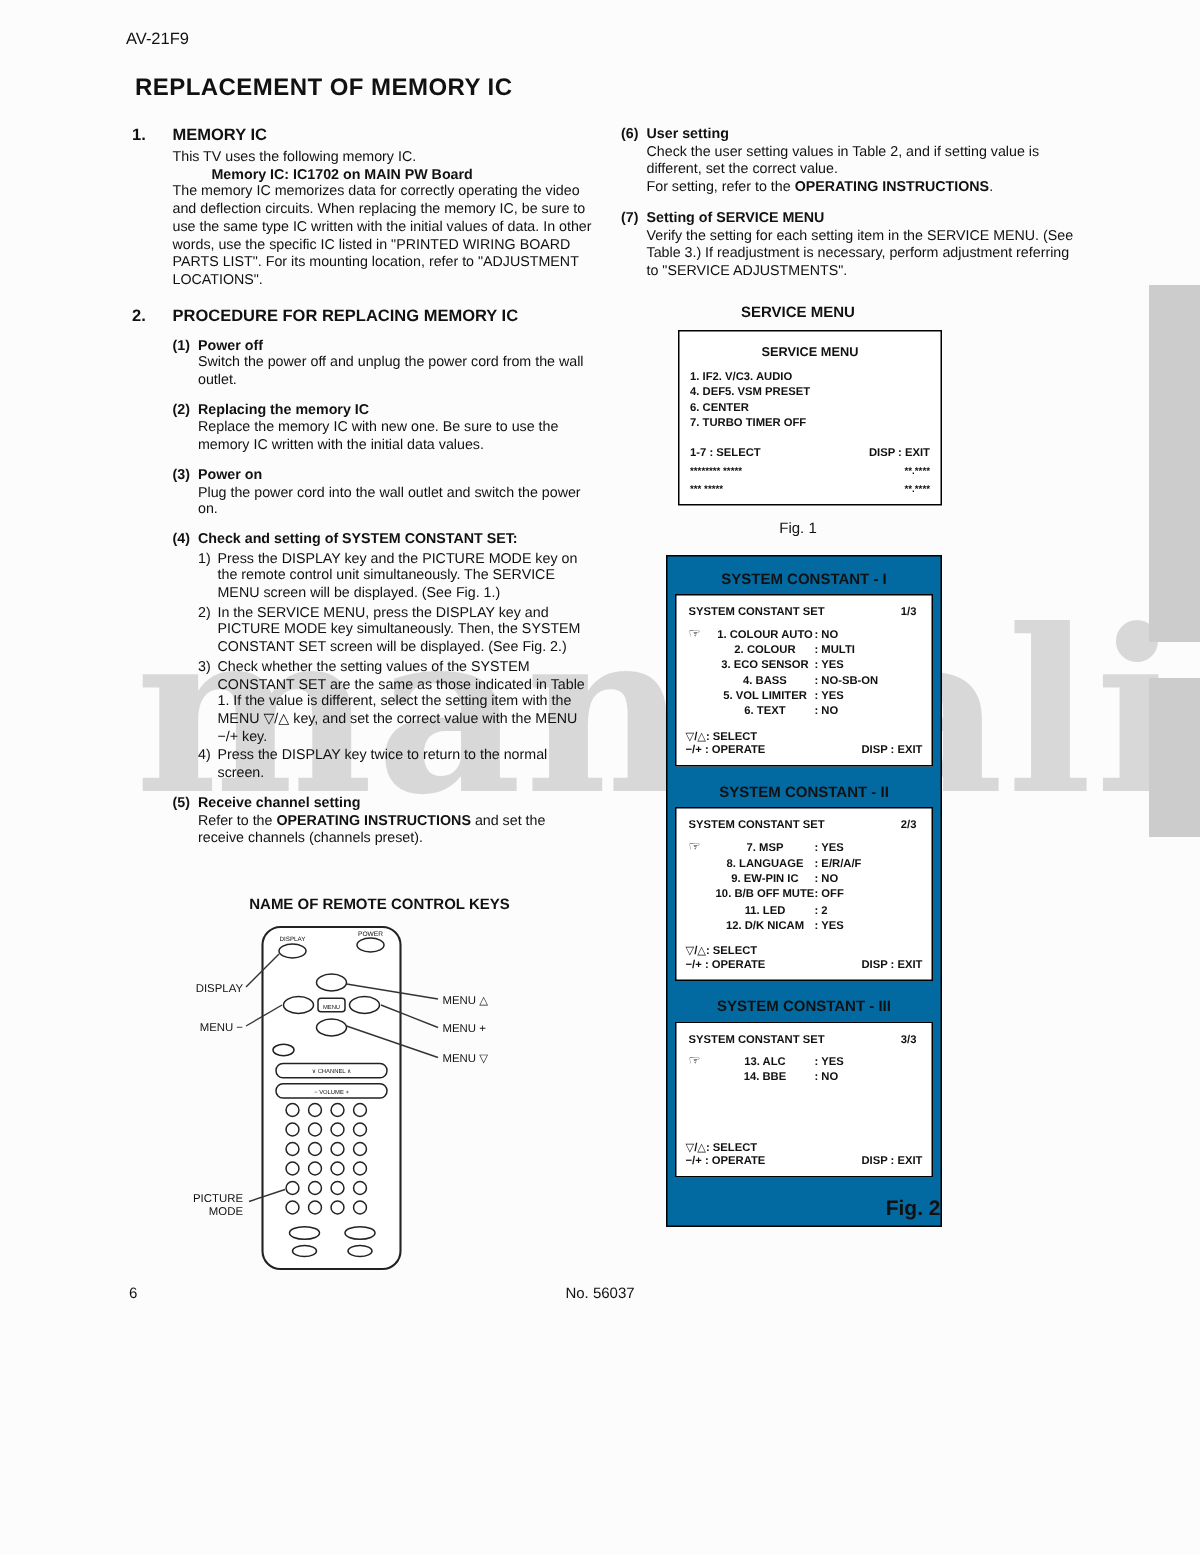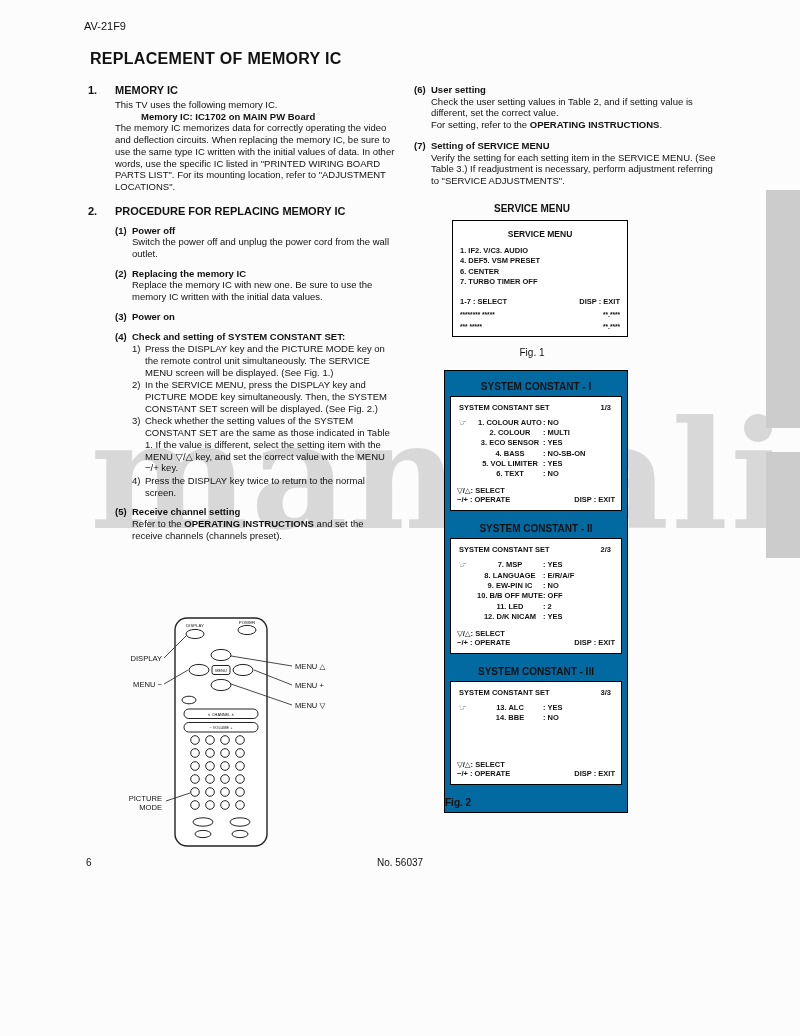--- a/index.html
+++ b/index.html
@@ -38,21 +38,21 @@
   .cs-head{text-align:center;font-weight:bold;font-size:10px;margin-bottom:4px;}
   .cs-box{width:158px;margin:0 auto 12px;border:1.5px solid #000;padding:6px 6px;font-weight:bold;background:#fff;}
   .cs-top{display:flex;justify-content:space-between;font-size:7.5px;padding:0 4px 0 2px;margin-bottom:6px;}
   .cs-items{position:relative;padding-left:20px;}
   .cs-items.pad3{min-height:50px;}
   .hand{position:absolute;left:2px;top:-1px;font-size:9px;}
   .ci{display:flex;font-size:7.5px;line-height:10.3px;}
   .ci .nm{width:66px;flex:none;text-align:center;}
   .cs-foot{font-size:7.5px;margin-top:7px;}
   .cs-foot-row{display:flex;justify-content:space-between;}
-  .fig2{text-align:left;font-weight:bold;font-size:10px;}
+  .fig2{text-align:right;font-weight:bold;font-size:14px;}
   .rc-head{position:absolute;left:100px;top:598px;width:306px;text-align:center;font-weight:bold;font-size:10px;z-index:2;}
   .rc-svg{position:absolute;left:100px;top:612px;z-index:2;}
   svg text{font-family:"Liberation Sans",sans-serif;fill:#111;}
   .co{font-size:7.6px;}
   .pfoot-num{position:absolute;left:86px;top:857px;font-size:10px;z-index:2;}
   .pfoot-doc{position:absolute;left:0;top:857px;width:800px;text-align:center;font-size:10px;z-index:2;}
 </style>
 </head>
 <body>
 
@@ -98,20 +98,21 @@
           <span>Replacing the memory IC</span>
         </div>
         <div class="sb body-s">Replace the memory IC with new one. Be sure to use the memory IC written with the initial data values.</div>
       </div>
 
       <div class="step">
         <div class="sh">
           <span class="lb">(3)</span>
           <span>Power on</span>
         </div>
+        <div class="sb body-s">Plug the power cord into the wall outlet and switch the power on.</div>
       </div>
 
       <div class="step">
         <div class="sh">
           <span class="lb">(4)</span>
           <span>Check and setting of SYSTEM CONSTANT SET:</span>
         </div>
         <div class="subs body-s">
           <div class="sub">
             <span class="lb2">1)</span>
@@ -138,20 +139,21 @@
           <span>Receive channel setting</span>
         </div>
         <div class="sb body-s">
           <span>Refer to the </span><span class="bold">OPERATING INSTRUCTIONS</span><span> and set the receive channels (channels preset).</span>
         </div>
       </div>
 
     </div>
   </div>
 
+  <div class="rc-head">NAME OF REMOTE CONTROL KEYS</div>
   <svg class="rc-svg" width="250" height="244" viewBox="0 0 250 244">
     <rect x="75" y="6" width="92" height="228" rx="12" fill="#ffffff" stroke="#222" stroke-width="1.4"></rect>
     <text x="95" y="15" font-size="4.2" text-anchor="middle">DISPLAY</text>
     <text x="147" y="12" font-size="4.4" text-anchor="middle">POWER</text>
     <ellipse cx="95" cy="22" rx="9" ry="4.6" fill="#fff" stroke="#222"></ellipse>
     <ellipse cx="147" cy="18" rx="9" ry="4.6" fill="#fff" stroke="#222"></ellipse>
 
     <ellipse cx="121" cy="43" rx="10" ry="5.6" fill="#fff" stroke="#222"></ellipse>
     <ellipse cx="99" cy="58" rx="10" ry="5.6" fill="#fff" stroke="#222"></ellipse>
     <ellipse cx="143" cy="58" rx="10" ry="5.6" fill="#fff" stroke="#222"></ellipse>

